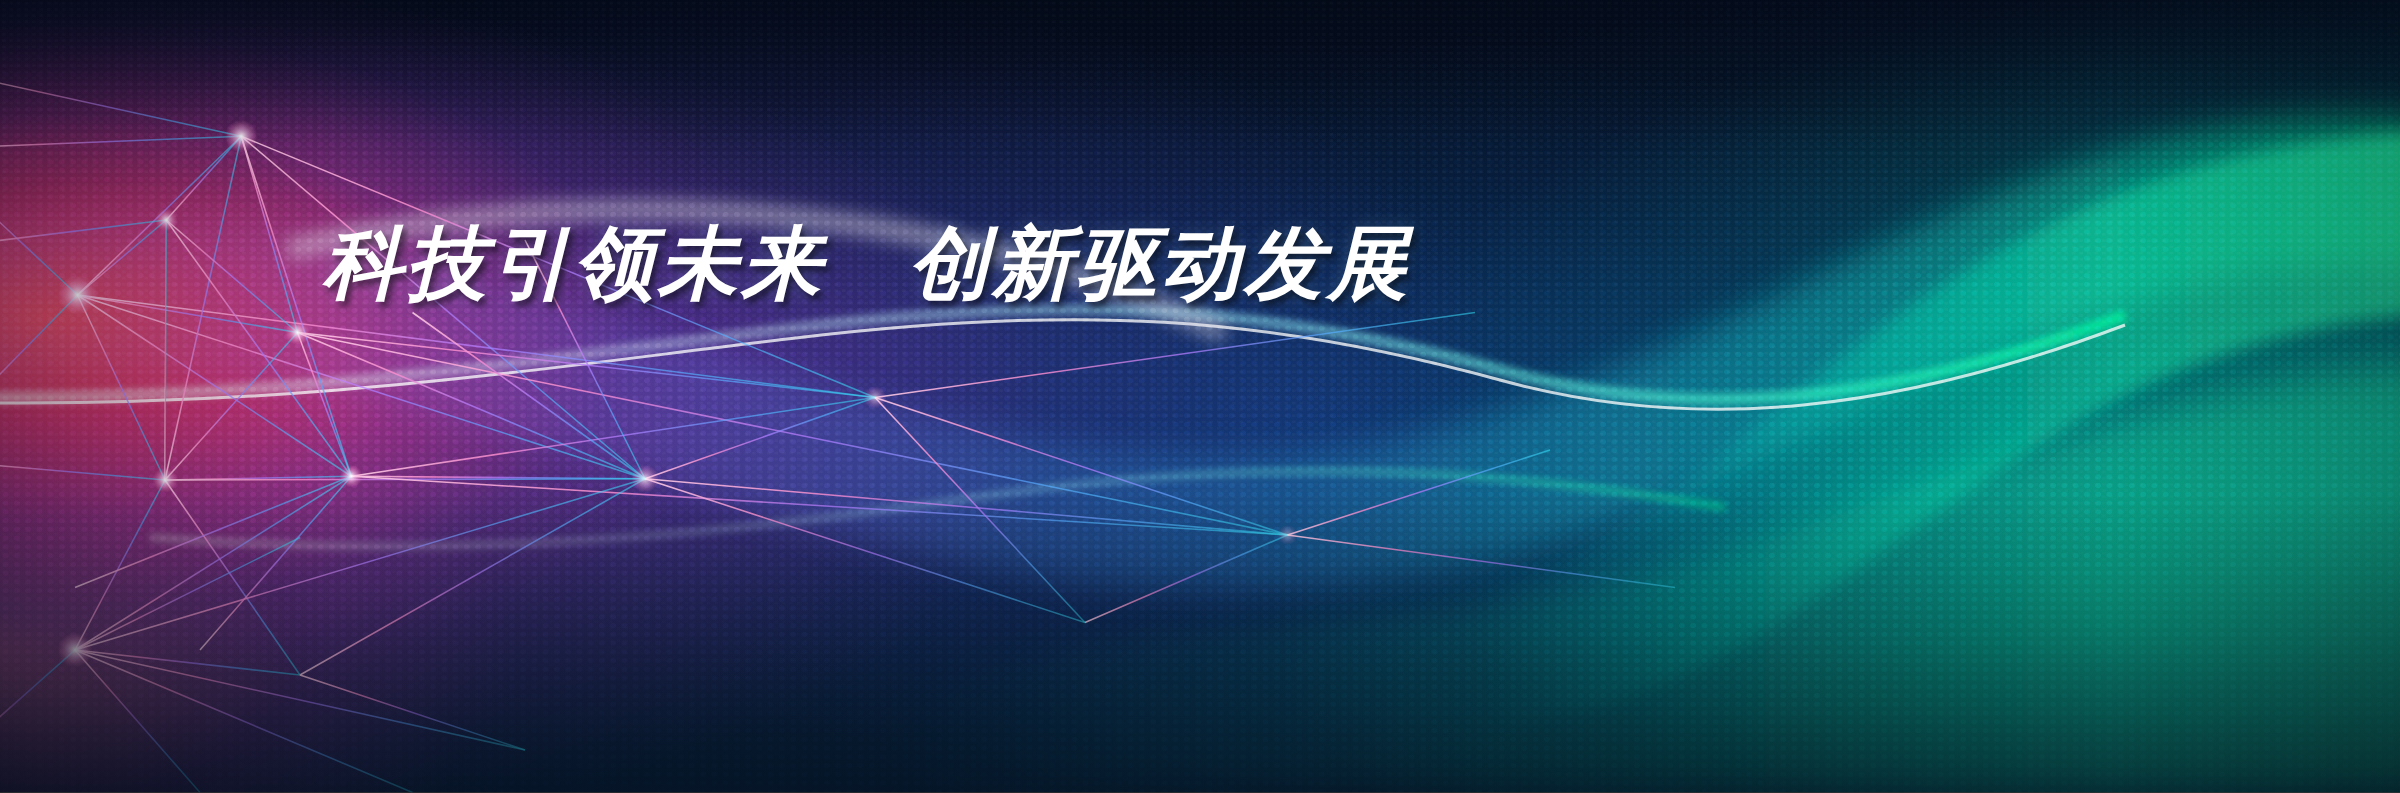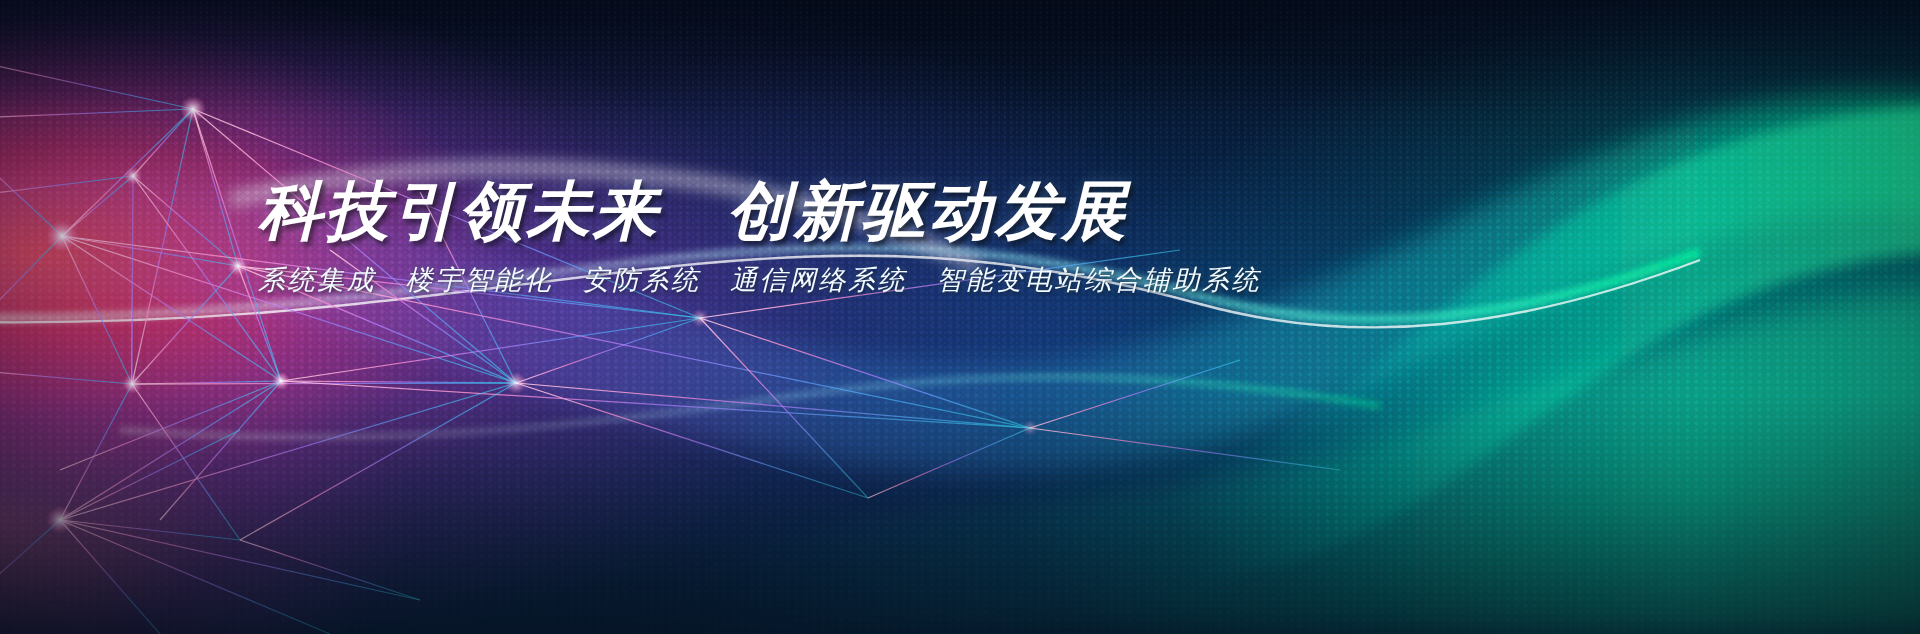--- a/index.html
+++ b/index.html
@@ -251,16 +251,15 @@
       <circle cx="700" cy="318" r="9" fill="url(#nodeGlow)" opacity="0.6"></circle>
       <circle cx="60" cy="520" r="14" fill="url(#nodeGlow)"></circle>
       <circle cx="1030" cy="428" r="8" fill="url(#nodeGlow)" opacity="0.45"></circle>
     </g>
   </svg>
 
   <div class="layer" id="vignette"></div>
 
   <div id="text-block">
     <div id="headline">科技引领未来　创新驱动发展</div>
-    <div id="subtitle">系统集成　楼宇智能化　安防系统　通信网络系统　智能变电站综合辅助系统</div>
   </div>
 
 </div>
 
 </body></html>

